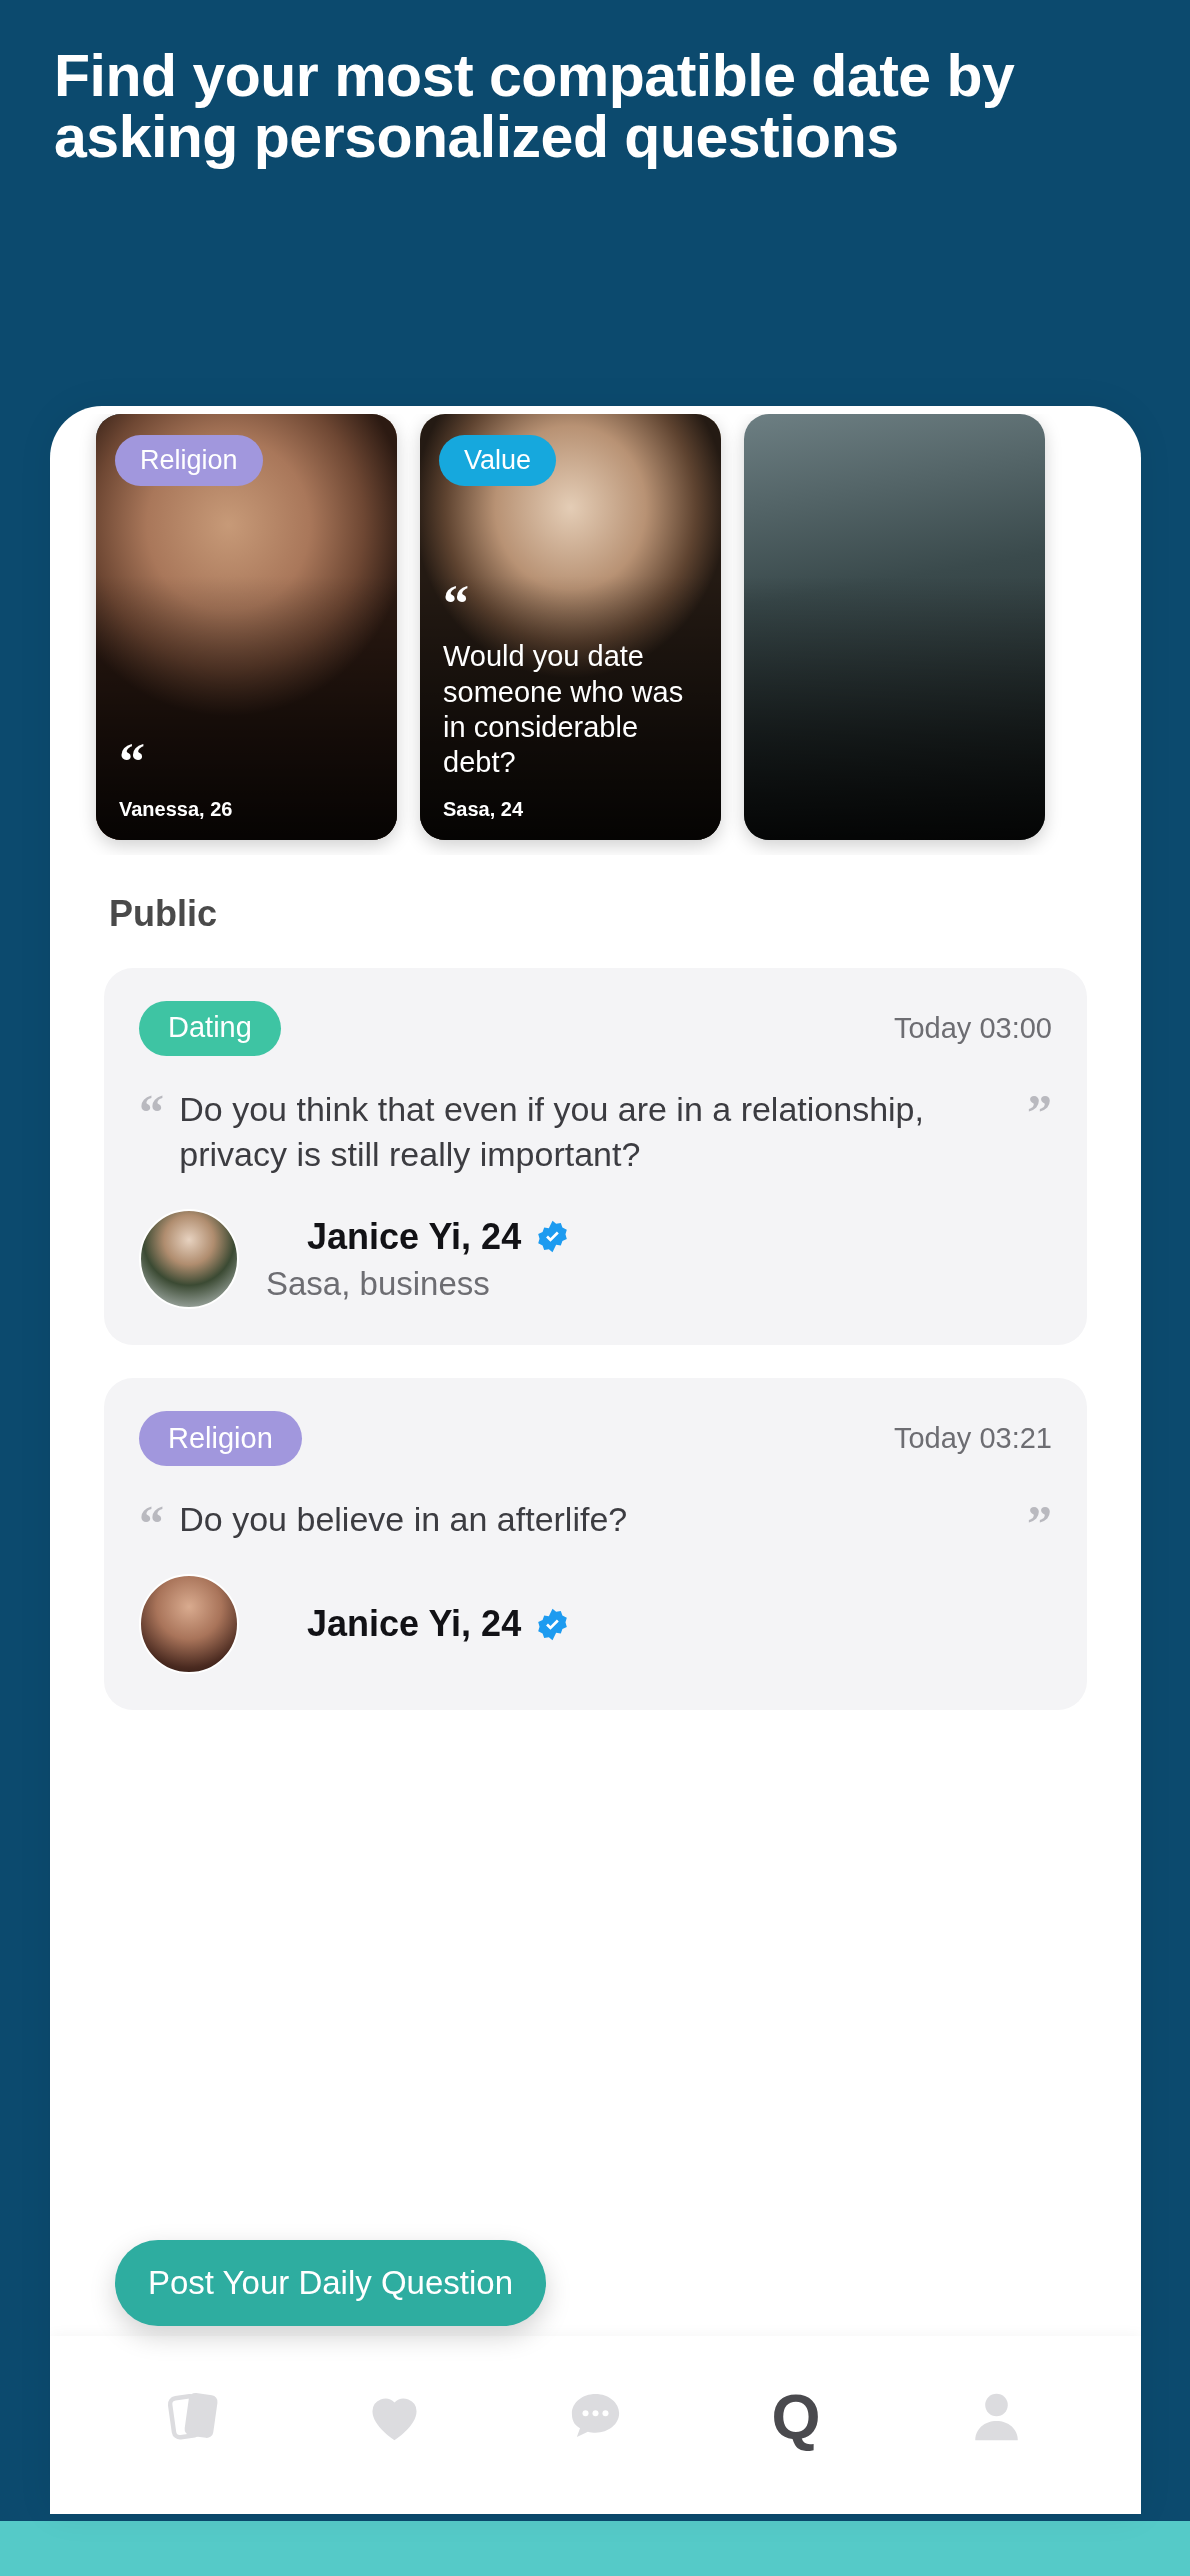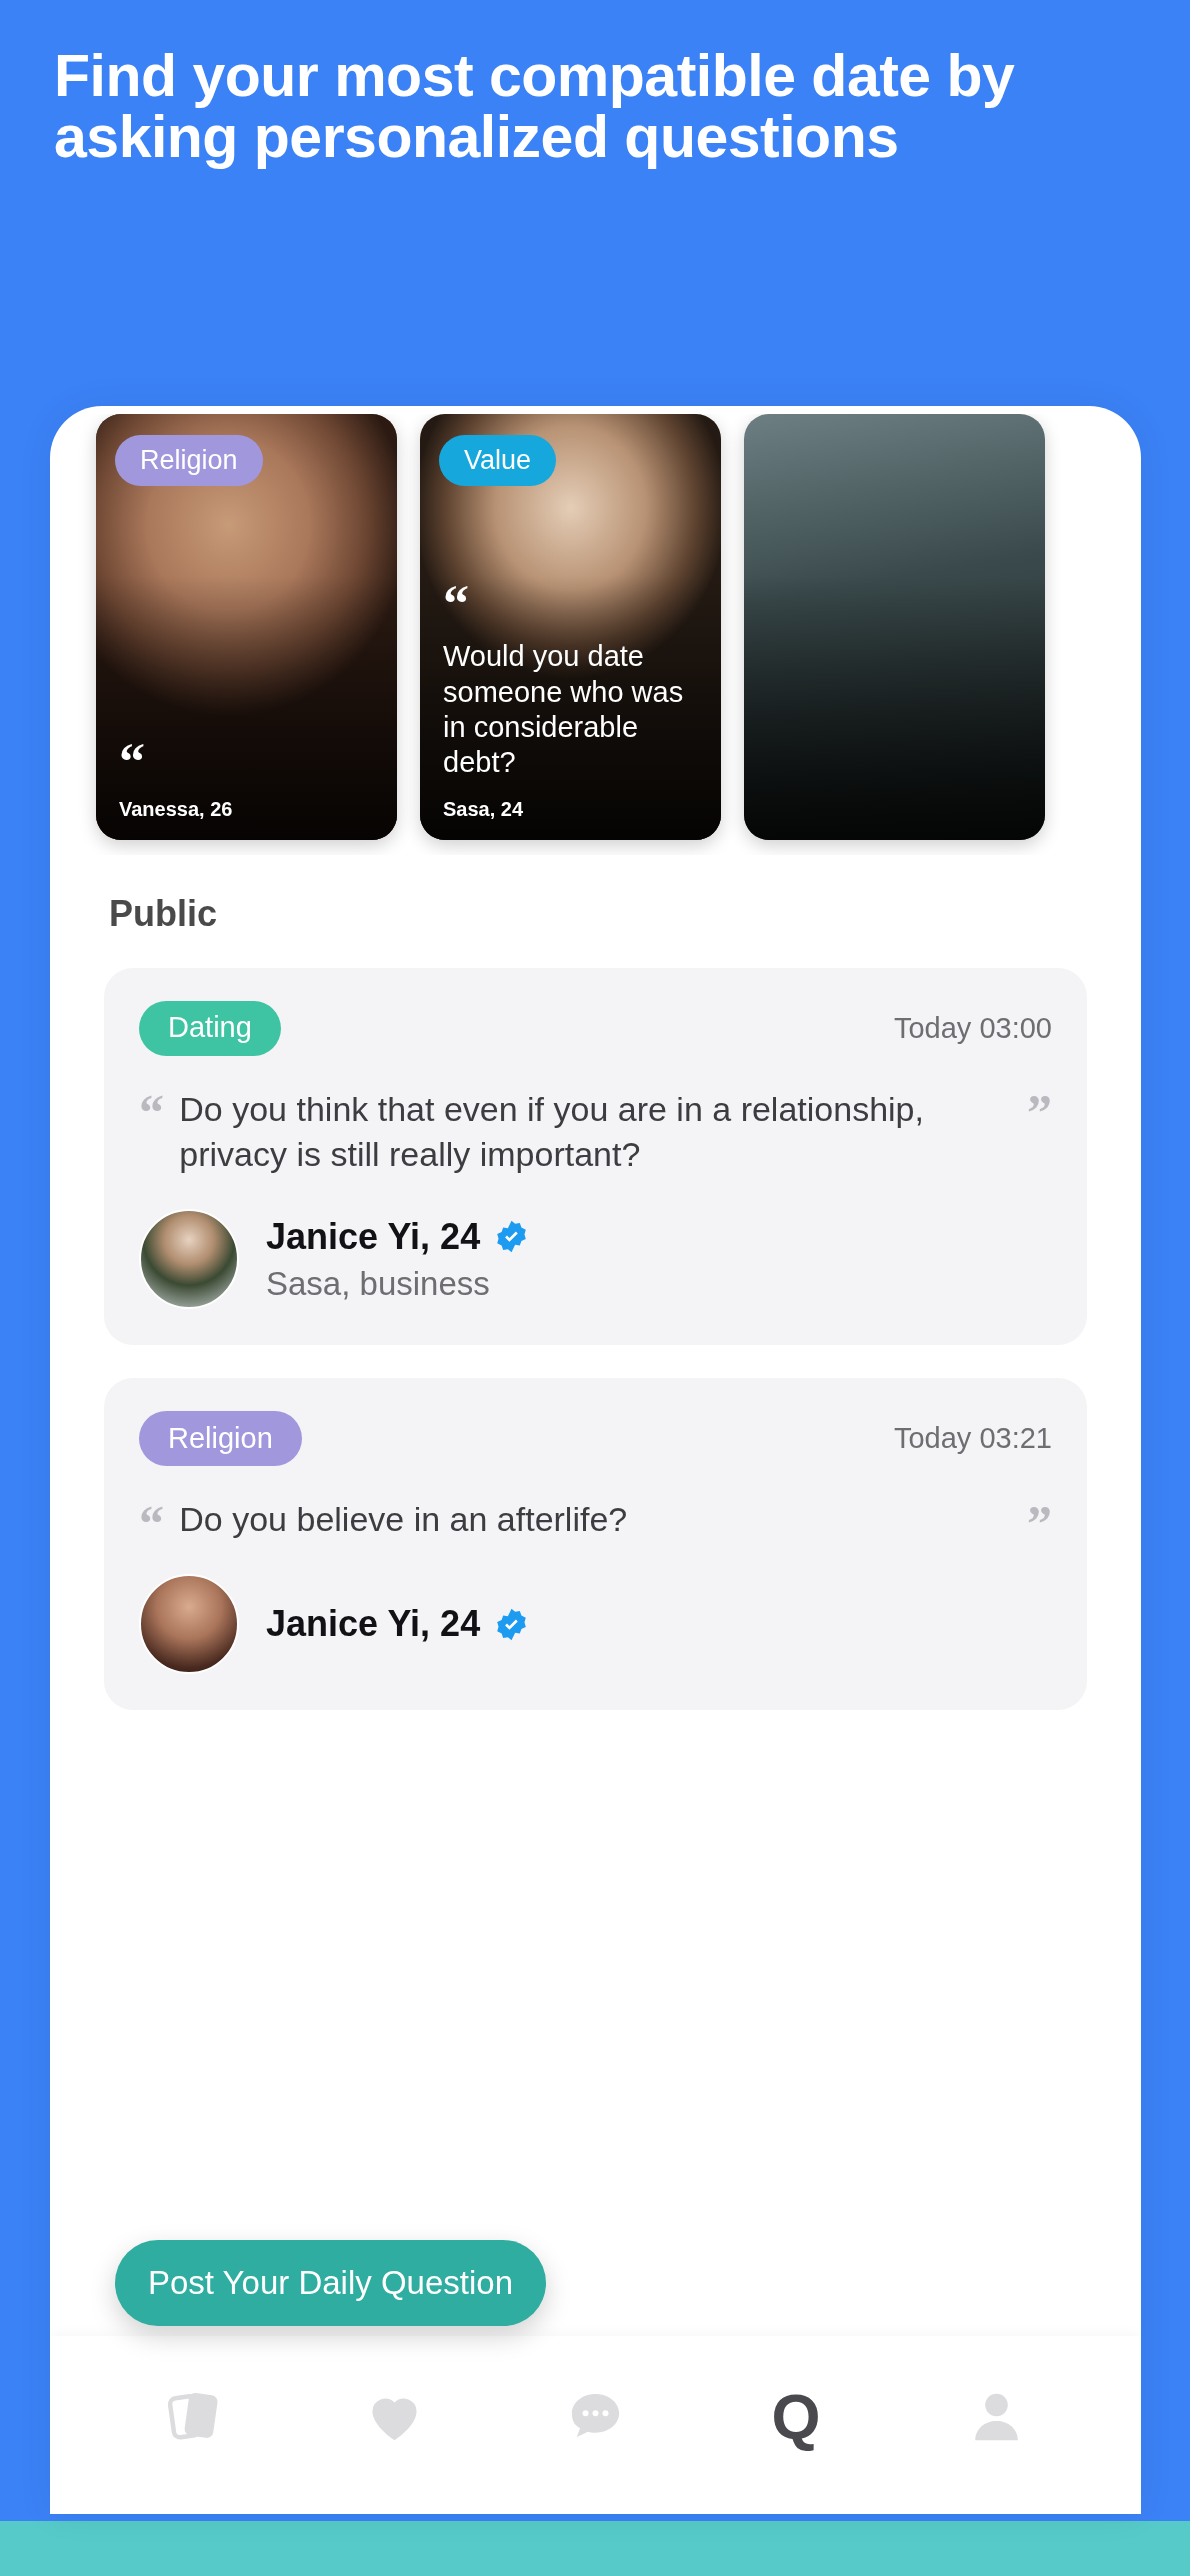--- a/index.html
+++ b/index.html
@@ -2,21 +2,21 @@
 <html><head>
 <meta charset="utf-8">
 <style>
   * { margin:0; padding:0; box-sizing:border-box; }
   html,body{
     width:1190px; height:2576px; overflow:hidden;
     background:#55cac8;
     font-family:"Liberation Sans", sans-serif;
     -webkit-font-smoothing:antialiased;
   }
-  .screen{ position:relative; width:1190px; height:2521px; background:#3b82f6; }
+  .screen{ position:relative; width:1190px; height:2521px; background:#0c4a6e; }
 
   
   .headline{
     position:absolute; left:54px; top:46px; width:1083px;
     color:#ffffff; font-size:59px; line-height:1.04;
     font-weight:700; letter-spacing:-0.5px;
   }
 
   
   .phone{
@@ -120,21 +120,21 @@
     border:2.9px solid #fff;
   }
   .av1{ background:
       radial-gradient(circle at 50% 30%, #e7d2c0 0%, #b08d6f 30%, #3b4a33 55%, #cfd6d8 100%),
       linear-gradient(180deg,#dde5e8 0%,#5d6a4b 45%,#b09a76 80%,#8d4a38 100%); }
   .av2{ background:
       radial-gradient(circle at 50% 32%, #d9ab8f 0%, #a9745a 40%, #4a2a20 75%, #20100c 100%),
       linear-gradient(170deg,#8a6a57 0%,#43251c 60%,#170b08 100%); }
   .user-meta{ display:flex; flex-direction:column; }
   .user-name-row{ display:flex; align-items:center; }
-  .user-name{ font-size:36px; font-weight:700; color:#121216; }
+  .user-name{ font-size:36px; font-weight:700; color:#121216;margin-left:41px; }
   .verified{ width:35px; height:35px; margin-left:13.4px; display:block; }
   .user-sub{ font-size:33px; color:#6d6d72; margin-top:7.7px; }
 
   
   .cta{
     position:absolute; left:115px; top:2240px;
     width:431px; height:86px;
     background:#2eada0; border-radius:44px;
     display:flex; align-items:center; justify-content:center;
     color:#fff; font-size:33px; font-weight:400;

